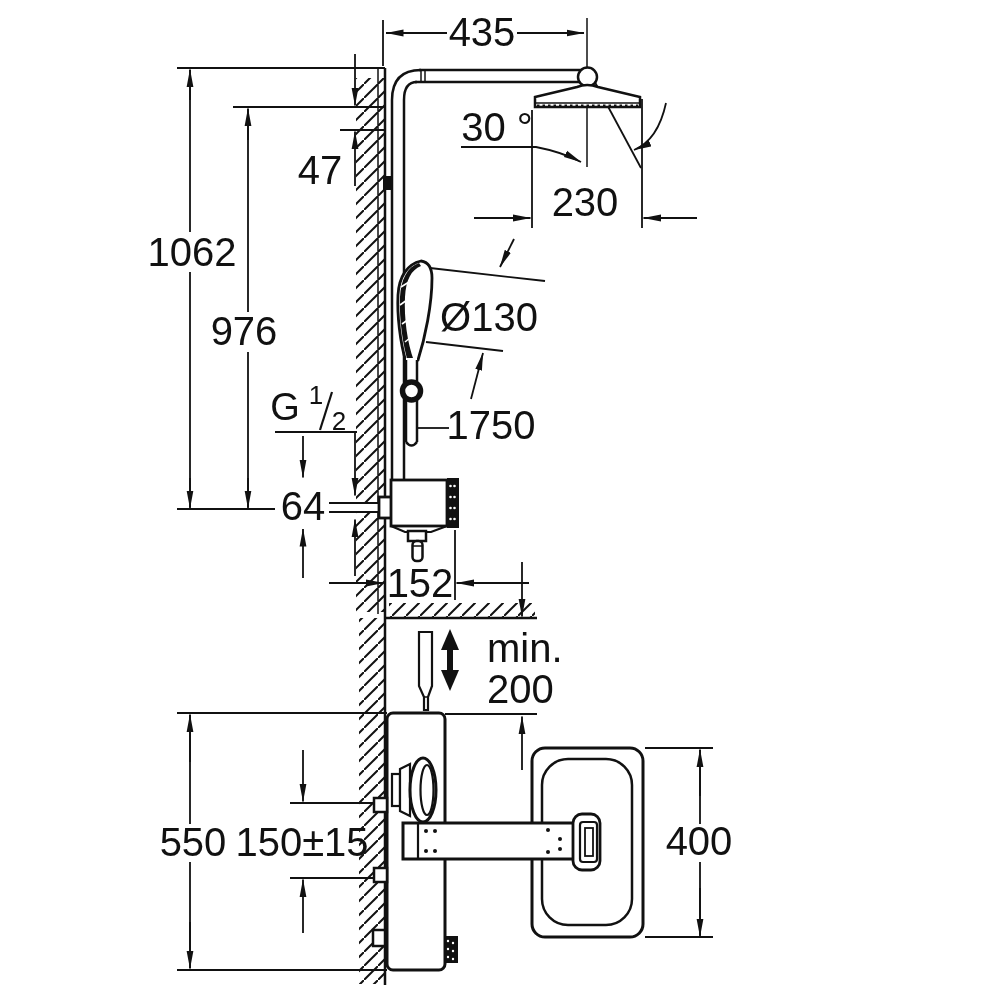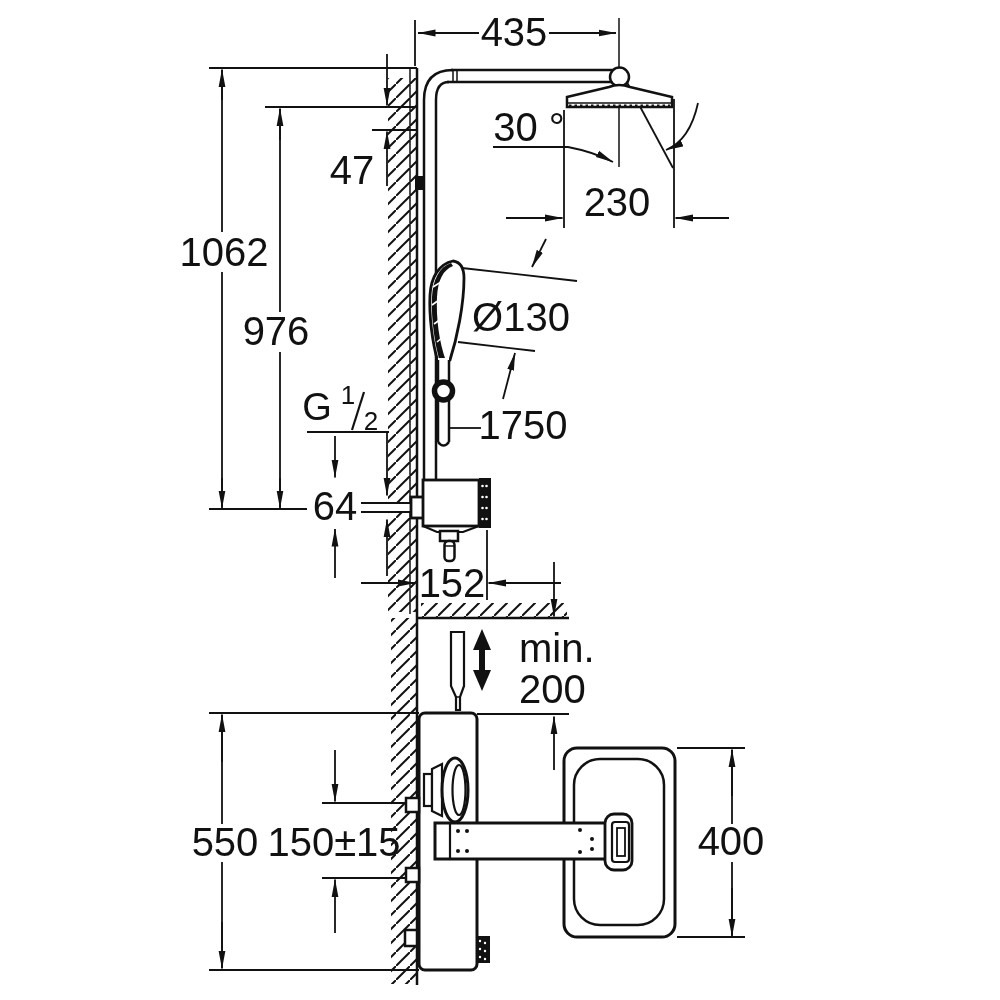--- a/index.html
+++ b/index.html
@@ -1,16 +1,16 @@
 <!DOCTYPE html>
 <html><head>
 <meta charset="utf-8">
 <style>
   html,body{margin:0;padding:0;background:#fff;}
-  #stage{position:relative;width:928px;height:1000px;background:#ffffff;overflow:hidden;margin-left:32px;}
+  #stage{position:relative;width:928px;height:1000px;background:#ffffff;overflow:hidden;}
   svg{display:block;}
   .dimtxt{font-family:"Liberation Sans","DejaVu Sans",sans-serif;font-size:40px;fill:#111;text-anchor:middle;}
   .dimtxt.start{text-anchor:start;}
   .dimtxt.f38{font-size:38px;}
   .dimtxt.f26{font-size:26px;}
   .ext{stroke:#111;stroke-width:1.8;fill:none;}
   .dim{stroke:#111;stroke-width:1.8;fill:none;}
   .o3{stroke:#111;stroke-width:3;fill:none;}
   .o28{stroke:#111;stroke-width:2.8;fill:none;}
   .o25{stroke:#111;stroke-width:2.5;fill:none;}

